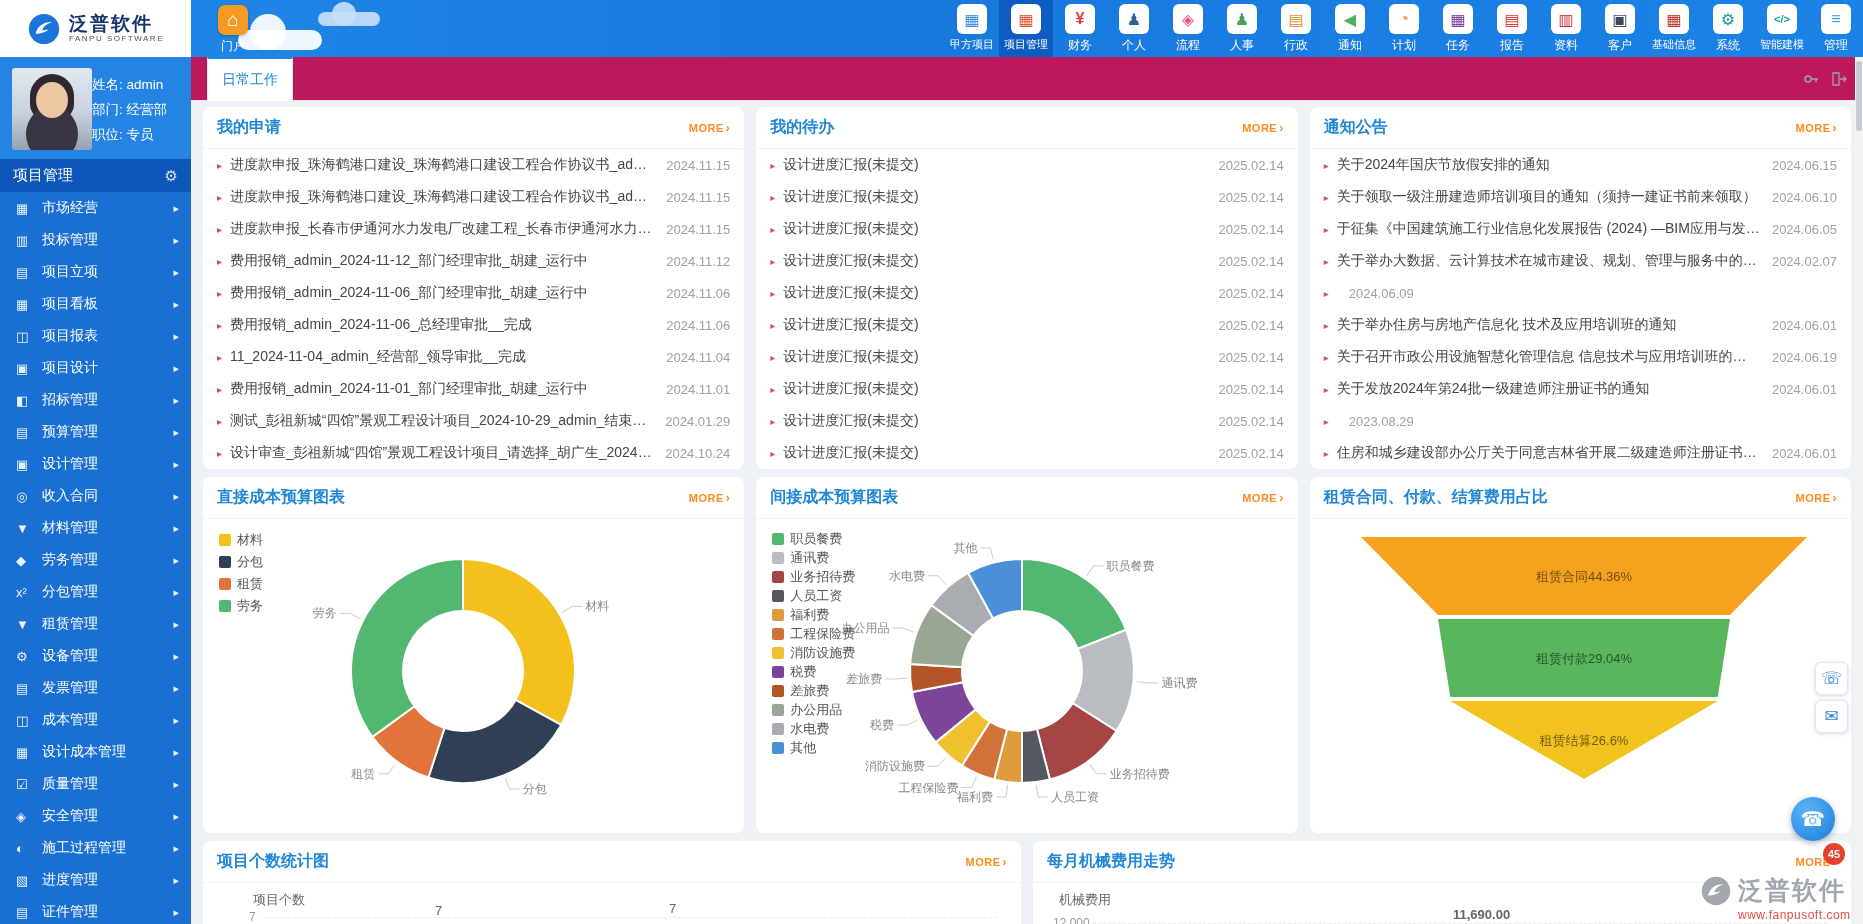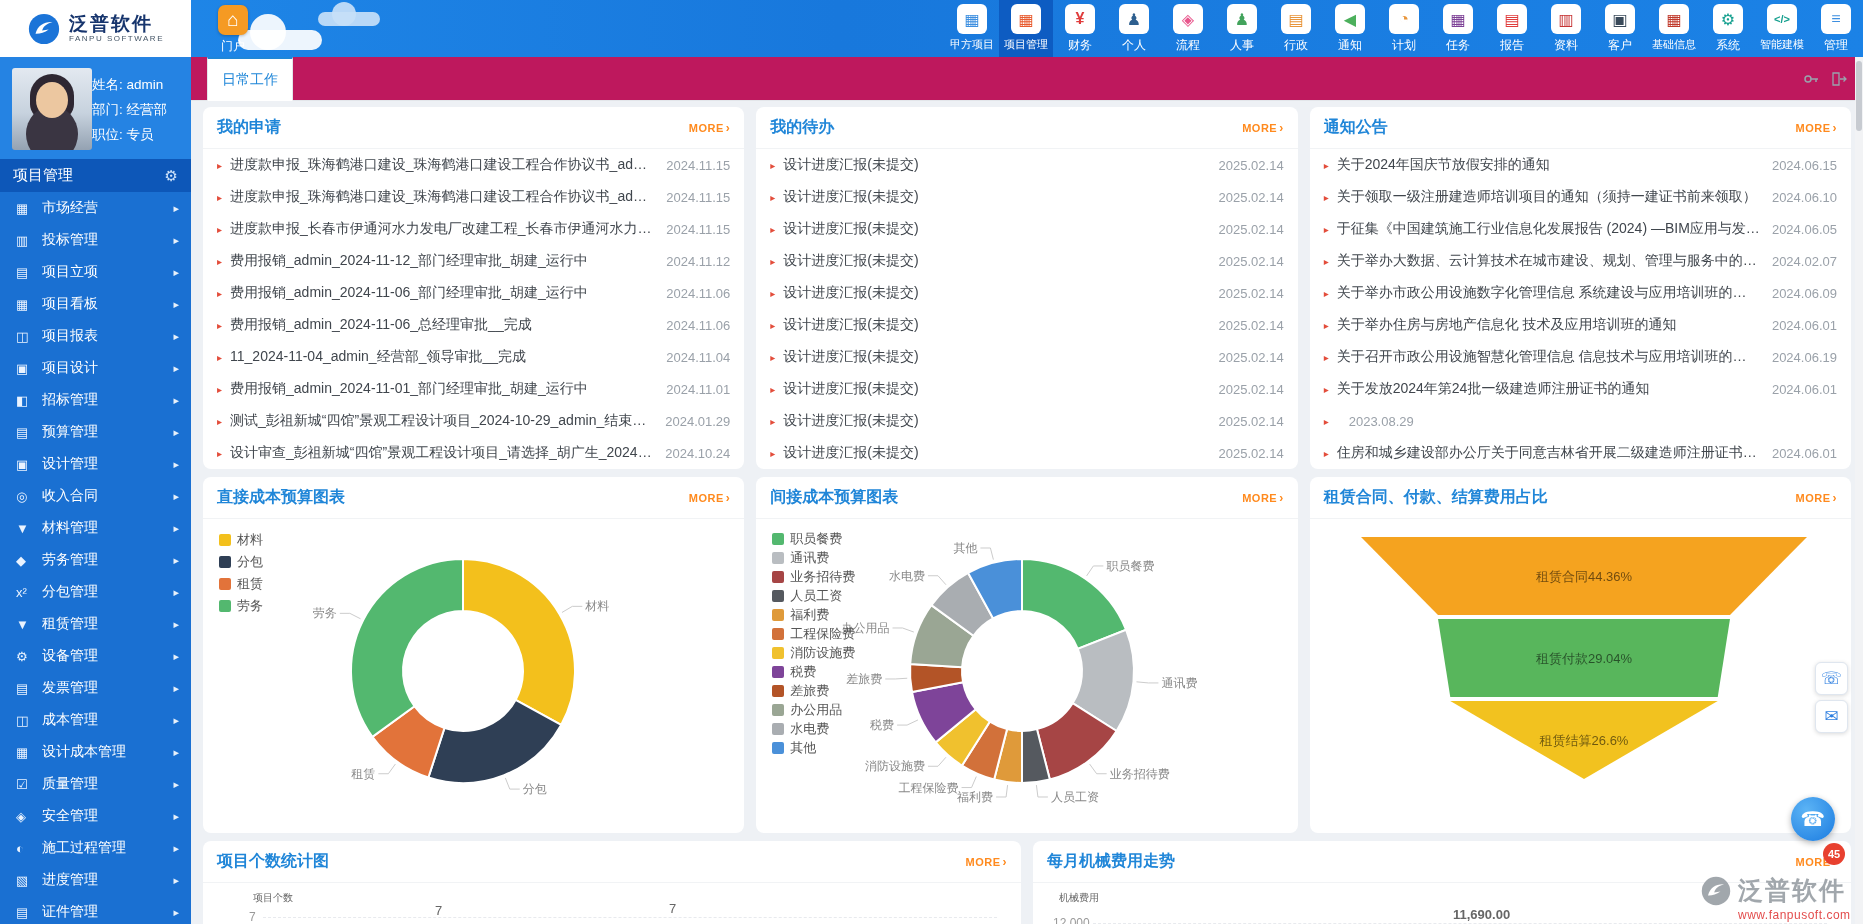--- a/index.html
+++ b/index.html
@@ -69,21 +69,21 @@
 .chart-body{position:relative;height:314px;}
 .legend{position:absolute;left:16px;top:10px;z-index:2;}
 .legend-item{display:flex;align-items:center;cursor:pointer;}
 .sw{width:12px;height:12px;border-radius:2px;margin-right:6px;flex:0 0 auto;}
 .legend-label{font-size:13px;color:#555;white-space:nowrap;}
 svg.chart{position:absolute;left:0;top:0;}
 .callout-line{fill:none;stroke:#ccc;stroke-width:1;}
 .callout-text{font-size:12px;fill:#888;}
 .funnel-label{font-size:13px;fill:rgba(0,0,0,.55);}
 .mini-body{position:relative;height:258px;}
-.mini-axis{position:absolute;font-size:10px;color:#666;white-space:nowrap;}
+.mini-axis{position:absolute;font-size:13px;color:#666;white-space:nowrap;}
 .mini-tick{position:absolute;font-size:12px;color:#999;white-space:nowrap;}
 .mini-val{position:absolute;font-size:13px;color:#666;white-space:nowrap;}
 .mini-grid{position:absolute;left:60px;right:24px;border-top:1px dashed #e8eaee;height:0;}
 
 
 .float-sq{position:absolute;width:33px;height:33px;background:#fff;border-radius:6px;border:1px solid #dfe6ef;box-shadow:0 1px 4px rgba(0,0,0,.15);display:flex;align-items:center;justify-content:center;color:#2e7fe0;font-size:17px;z-index:30;cursor:pointer;}
 .float-circle{position:absolute;width:44px;height:44px;border-radius:50%;background:radial-gradient(circle at 35% 30%,#5cb4f5,#1b7be0);box-shadow:0 2px 6px rgba(0,0,0,.3);display:flex;align-items:center;justify-content:center;color:#fff;font-size:20px;z-index:30;cursor:pointer;}
 .badge{position:absolute;min-width:22px;height:22px;border-radius:11px;background:#e8402f;color:#fff;font-size:11px;font-weight:bold;display:flex;align-items:center;justify-content:center;z-index:31;cursor:pointer;}
 .scrollbar{position:absolute;right:0;top:57px;bottom:0;width:8px;background:#f2f3f5;z-index:25;}
 .scroll-thumb{position:absolute;right:1px;top:4px;width:6px;height:70px;border-radius:3px;background:#c7cbd1;cursor:pointer;}
@@ -484,21 +484,20 @@
                 <span class="ltext">于征集《中国建筑施工行业信息化发展报告 (2024) —BIM应用与发展》材料...</span>
                 <span class="ldate">2024.06.05</span>
               </div>
               <div class="lrow">
                 <span class="bullet">▸</span>
                 <span class="ltext">关于举办大数据、云计算技术在城市建设、规划、管理与服务中的应用培训班...</span>
                 <span class="ldate">2024.02.07</span>
               </div>
               <div class="lrow">
                 <span class="bullet">▸</span>
-                <span class="ltext">关于举办市政公用设施数字化管理信息 系统建设与应用培训班的通知</span>
                 <span class="ldate">2024.06.09</span>
               </div>
               <div class="lrow">
                 <span class="bullet">▸</span>
                 <span class="ltext">关于举办住房与房地产信息化 技术及应用培训班的通知</span>
                 <span class="ldate">2024.06.01</span>
               </div>
               <div class="lrow">
                 <span class="bullet">▸</span>
                 <span class="ltext">关于召开市政公用设施智慧化管理信息 信息技术与应用培训班的通知</span>

